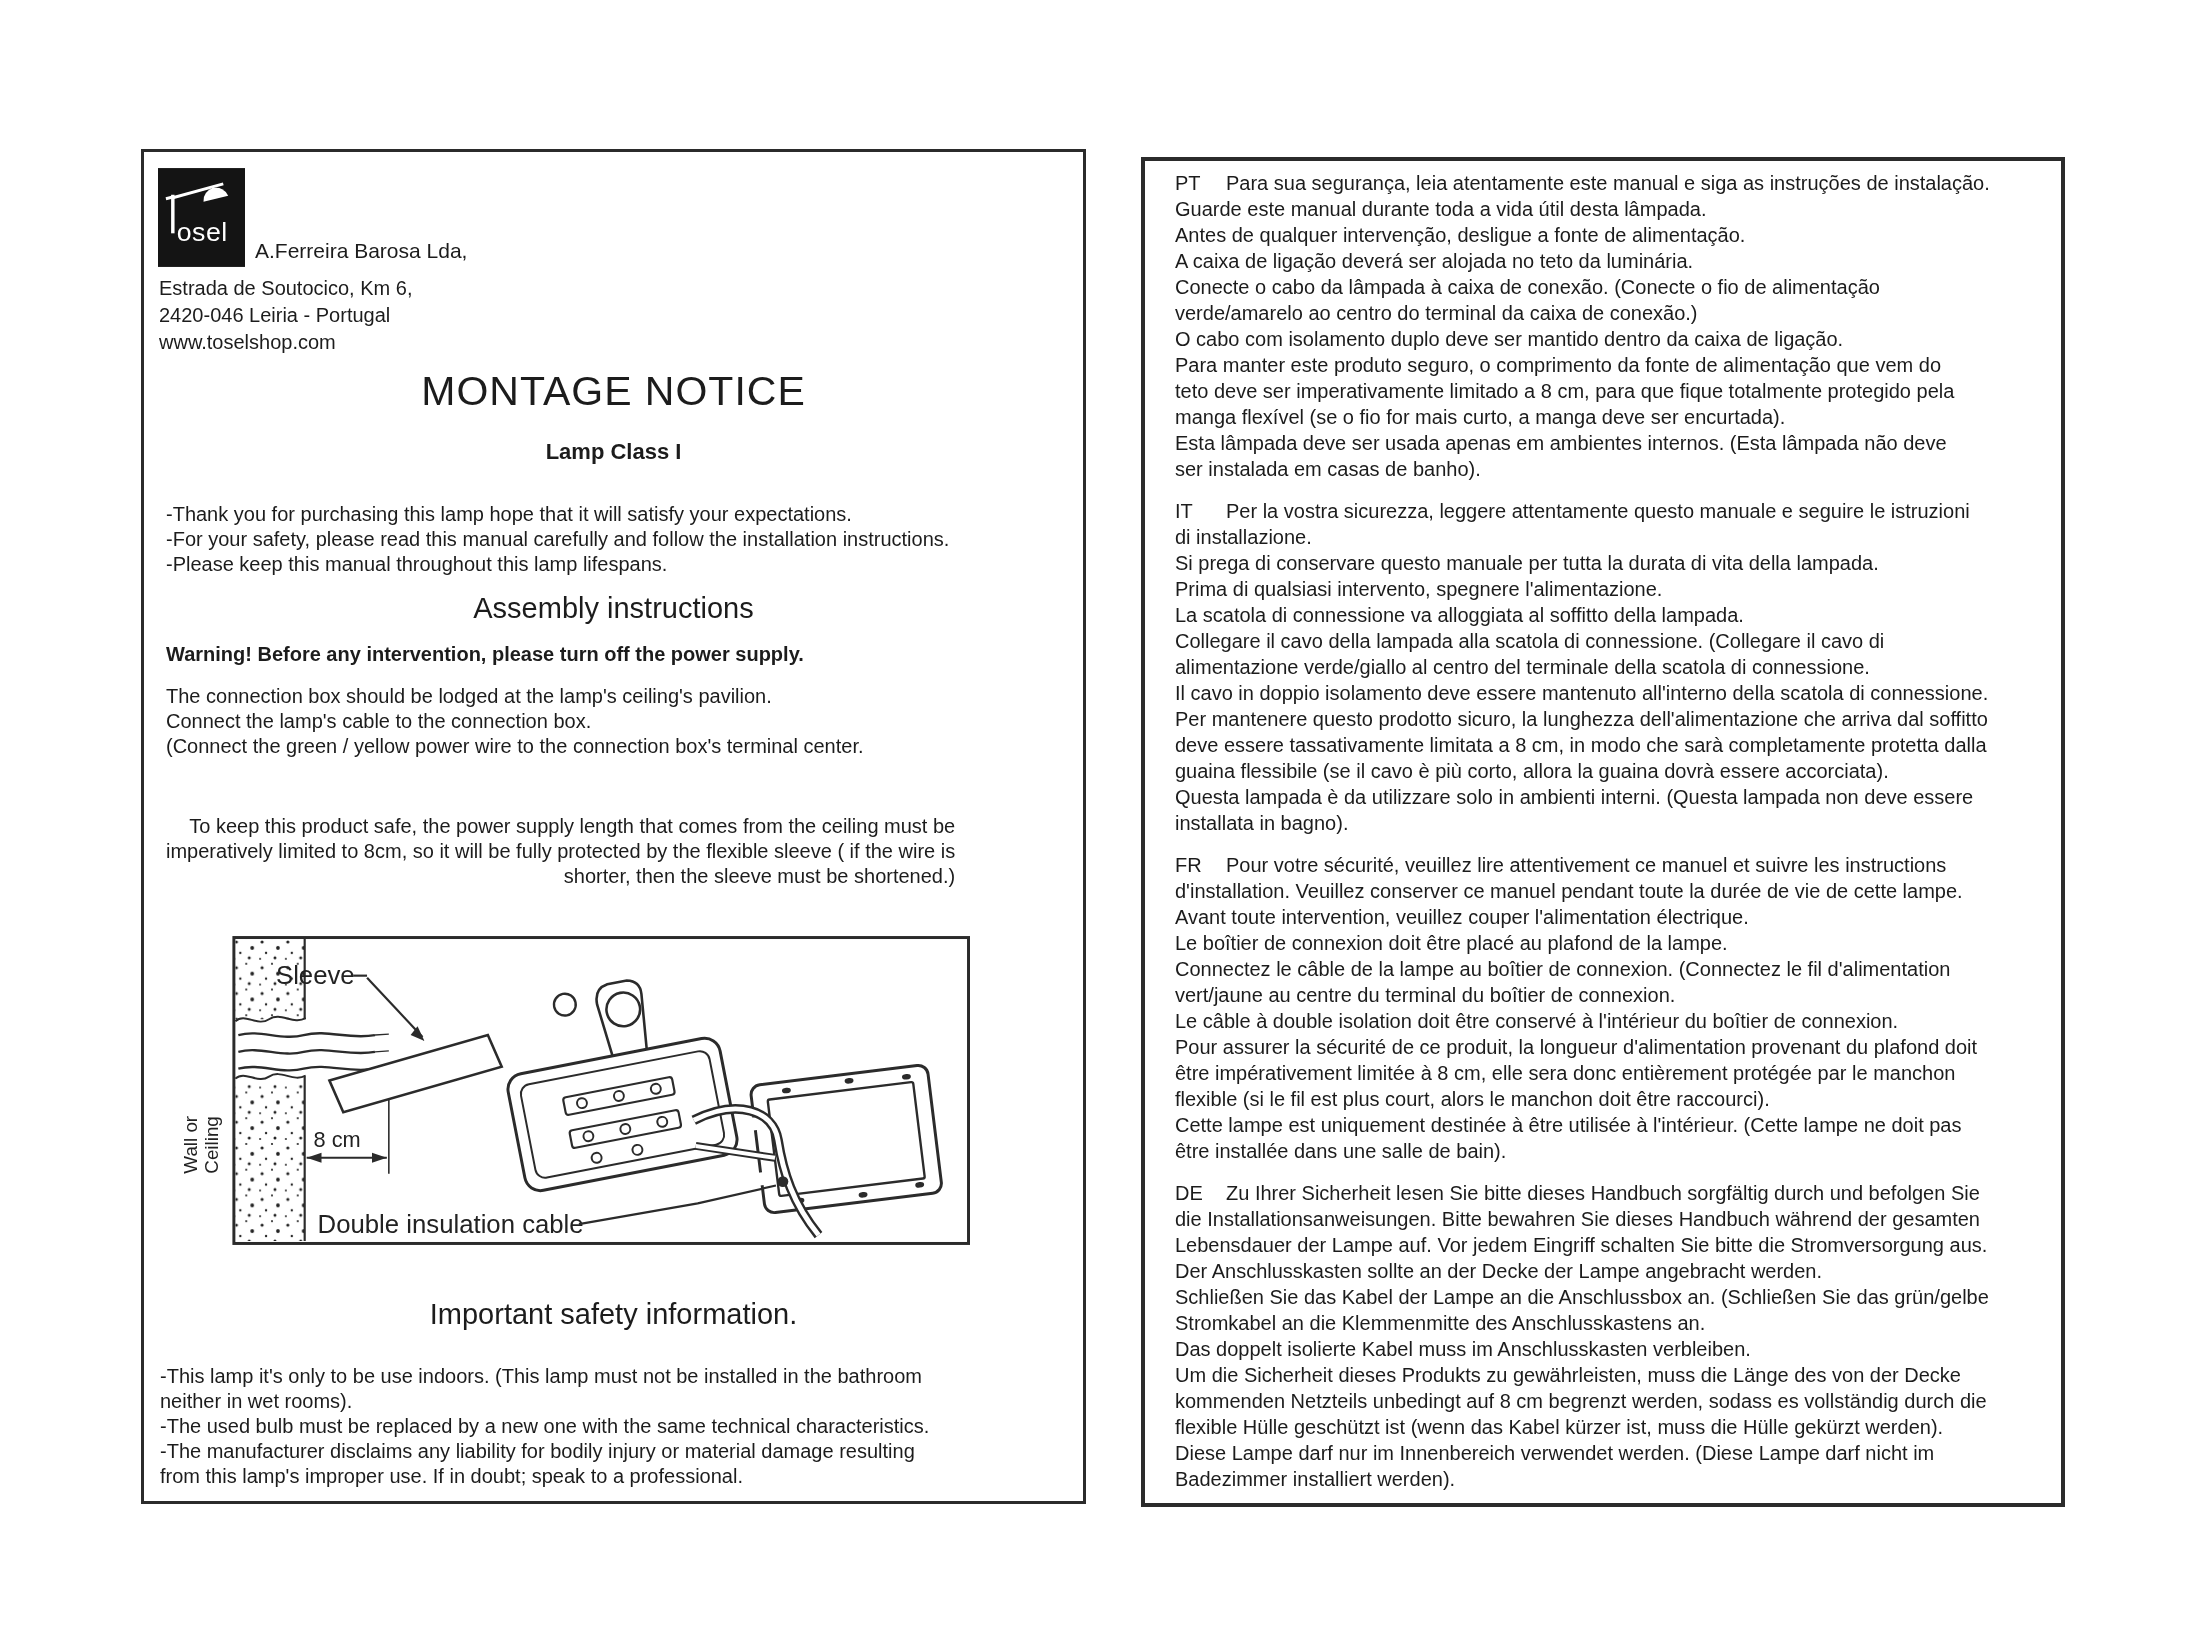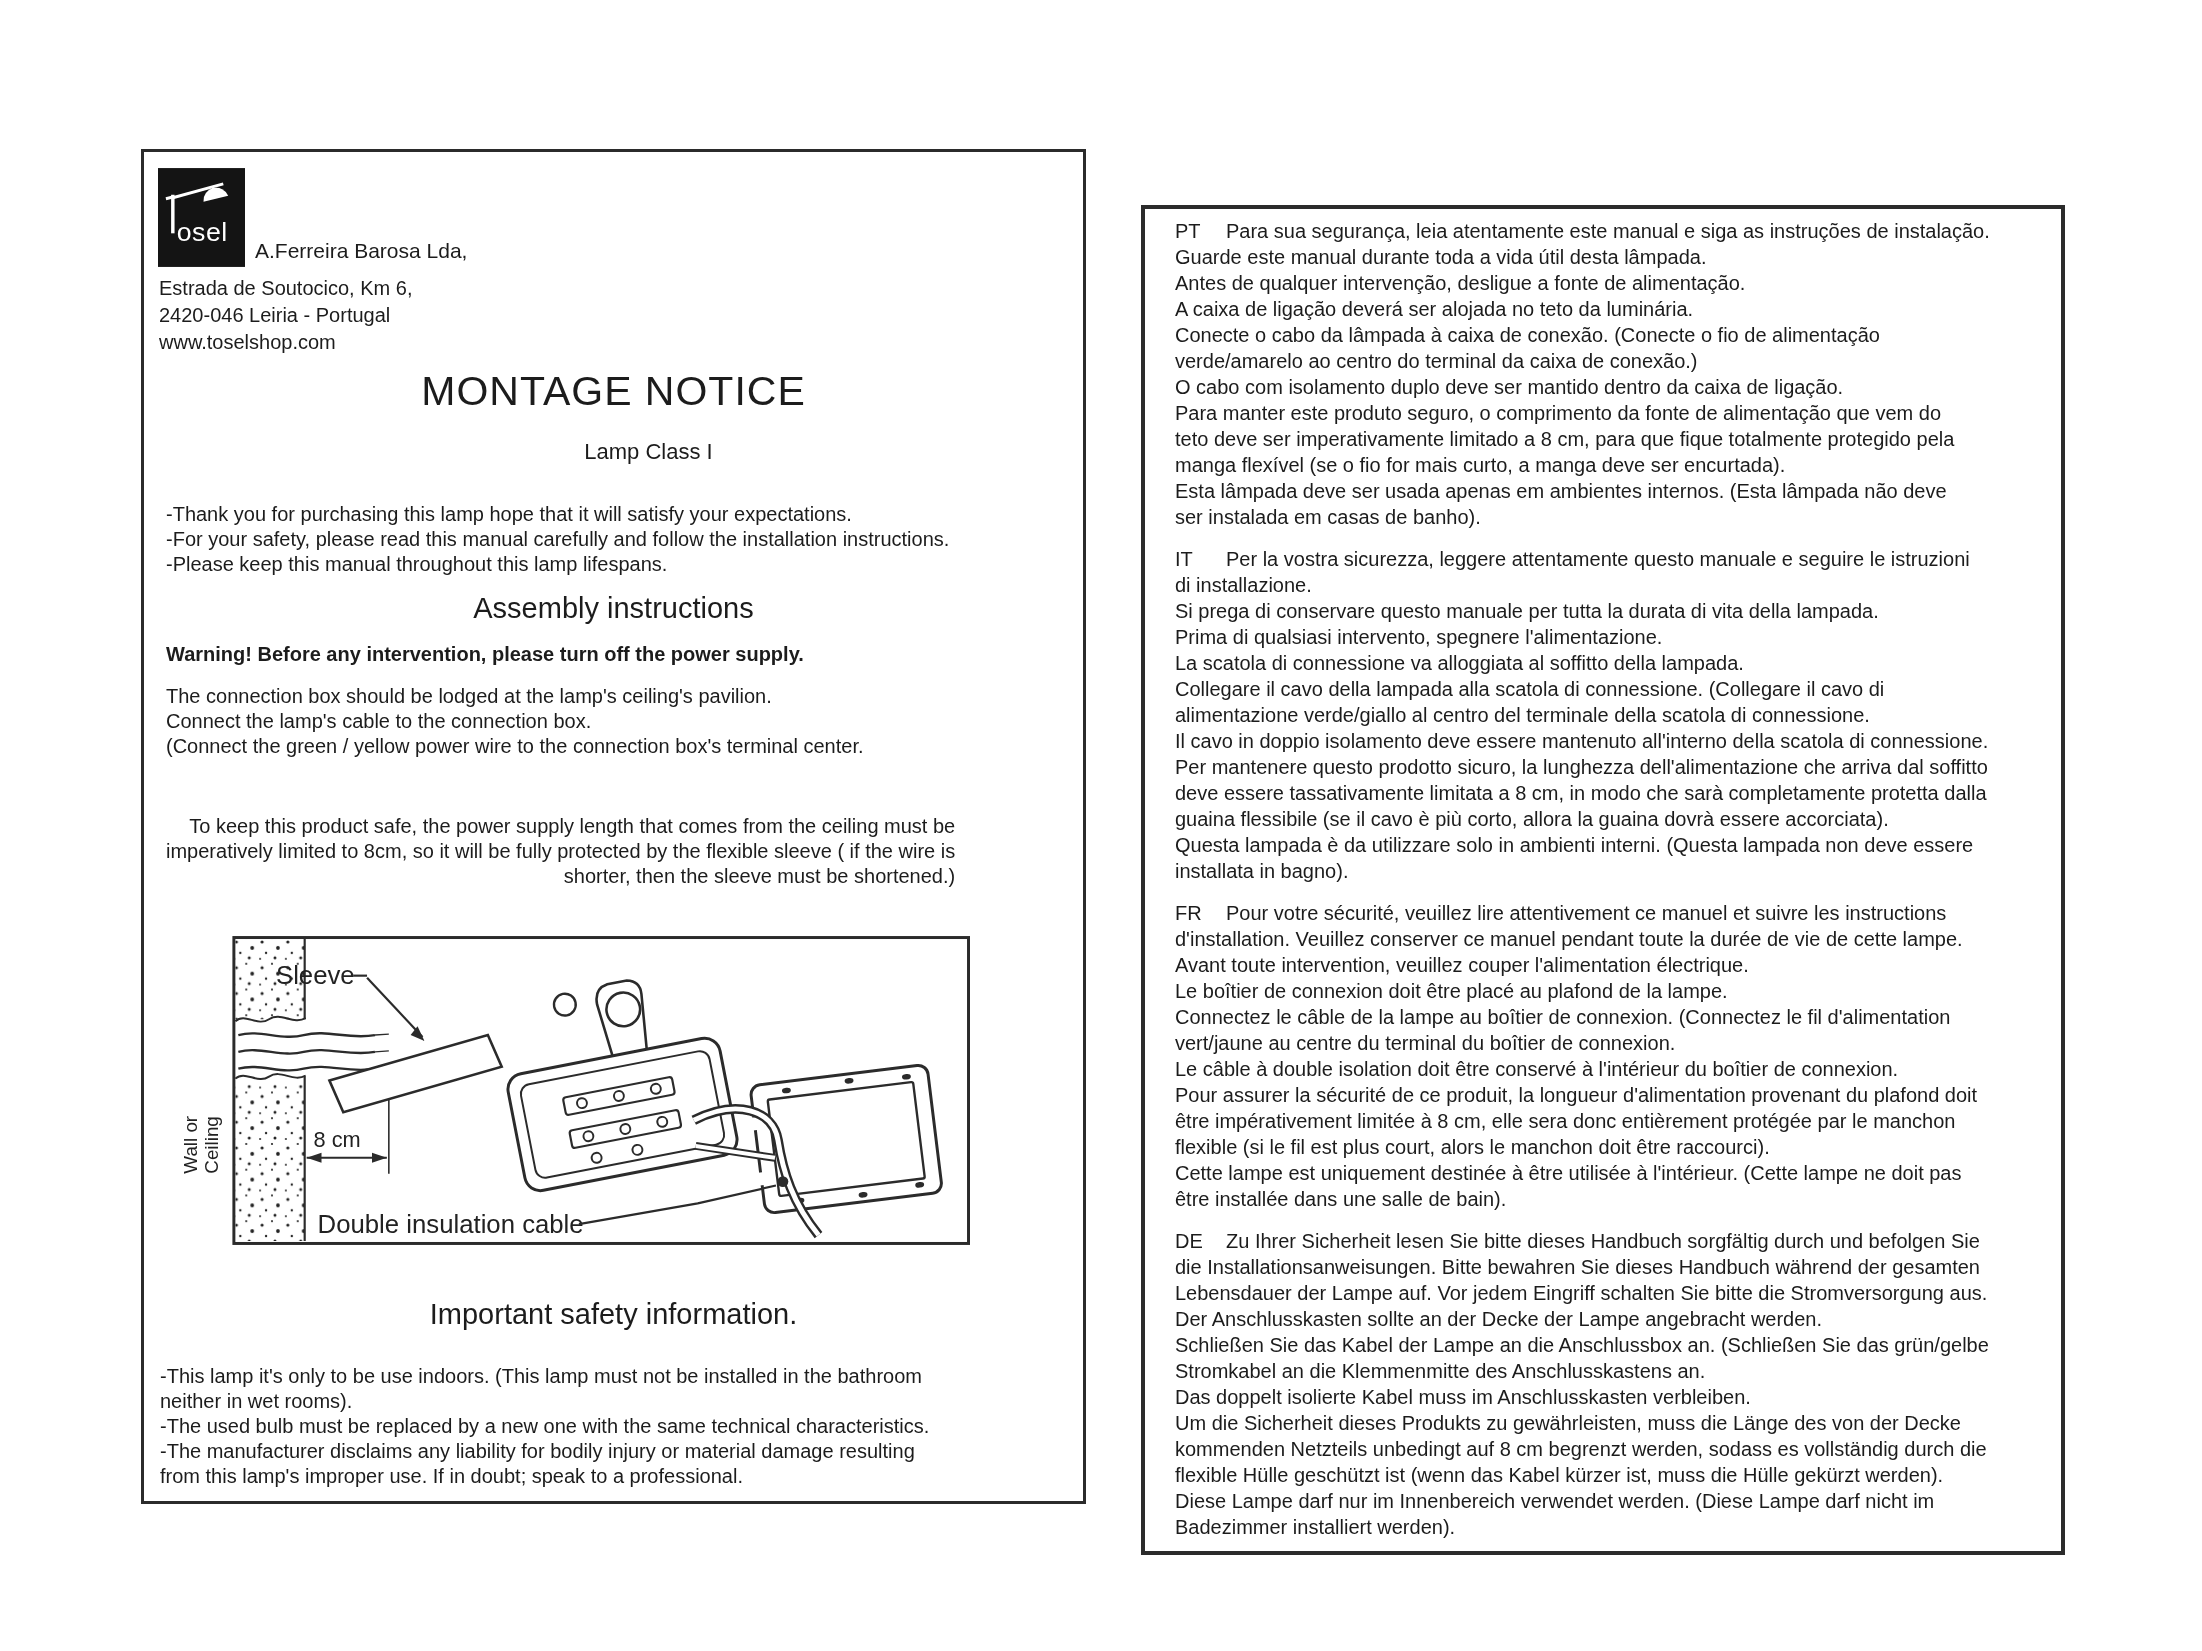--- a/index.html
+++ b/index.html
@@ -1,26 +1,26 @@
 <!DOCTYPE html>
 <html><head>
 <meta charset="utf-8">
 <style>
   html,body{margin:0;padding:0;background:#ffffff;}
   #screen{position:relative;width:2203px;height:1651px;background:#ffffff;overflow:hidden;
           font-family:"Liberation Sans", sans-serif;color:#1c1c1c;}
   .sheet{position:absolute;background:#fff;}
   #left-sheet{left:141px;top:149px;width:939px;height:1349px;border:3px solid #2b2b2b;}
-  #right-sheet{left:1141px;top:157px;width:916px;height:1342px;border:4px solid #2b2b2b;margin-top:48px;}
+  #right-sheet{left:1141px;top:157px;width:916px;height:1342px;border:4px solid #2b2b2b;}
   .abs{position:absolute;}
   .pre{white-space:pre;}
   .centered{left:0;width:100%;text-align:center;}
   .body-text{font-size:20px;line-height:25px;}
   #montage-title{font-size:41px;letter-spacing:1px;}
-  #lamp-class{font-size:22px;font-weight:normal;padding-left:35px;}
+  #lamp-class{font-size:22px;font-weight:bold;}
   .h2{font-size:29px;}
   #company-name{font-size:21px;}
   #address-block{font-size:20px;line-height:27px;}
   .warning-line{font-size:20px;font-weight:bold;}
   
   #right-text{position:absolute;left:30px;top:9px;font-size:20px;line-height:26px;}
   .lang-block{margin:0 0 16px 0;white-space:pre;}
   .lang-code{display:inline-block;min-width:51px;}
   
   #diagram-svg{position:absolute;left:29px;top:784px;}

